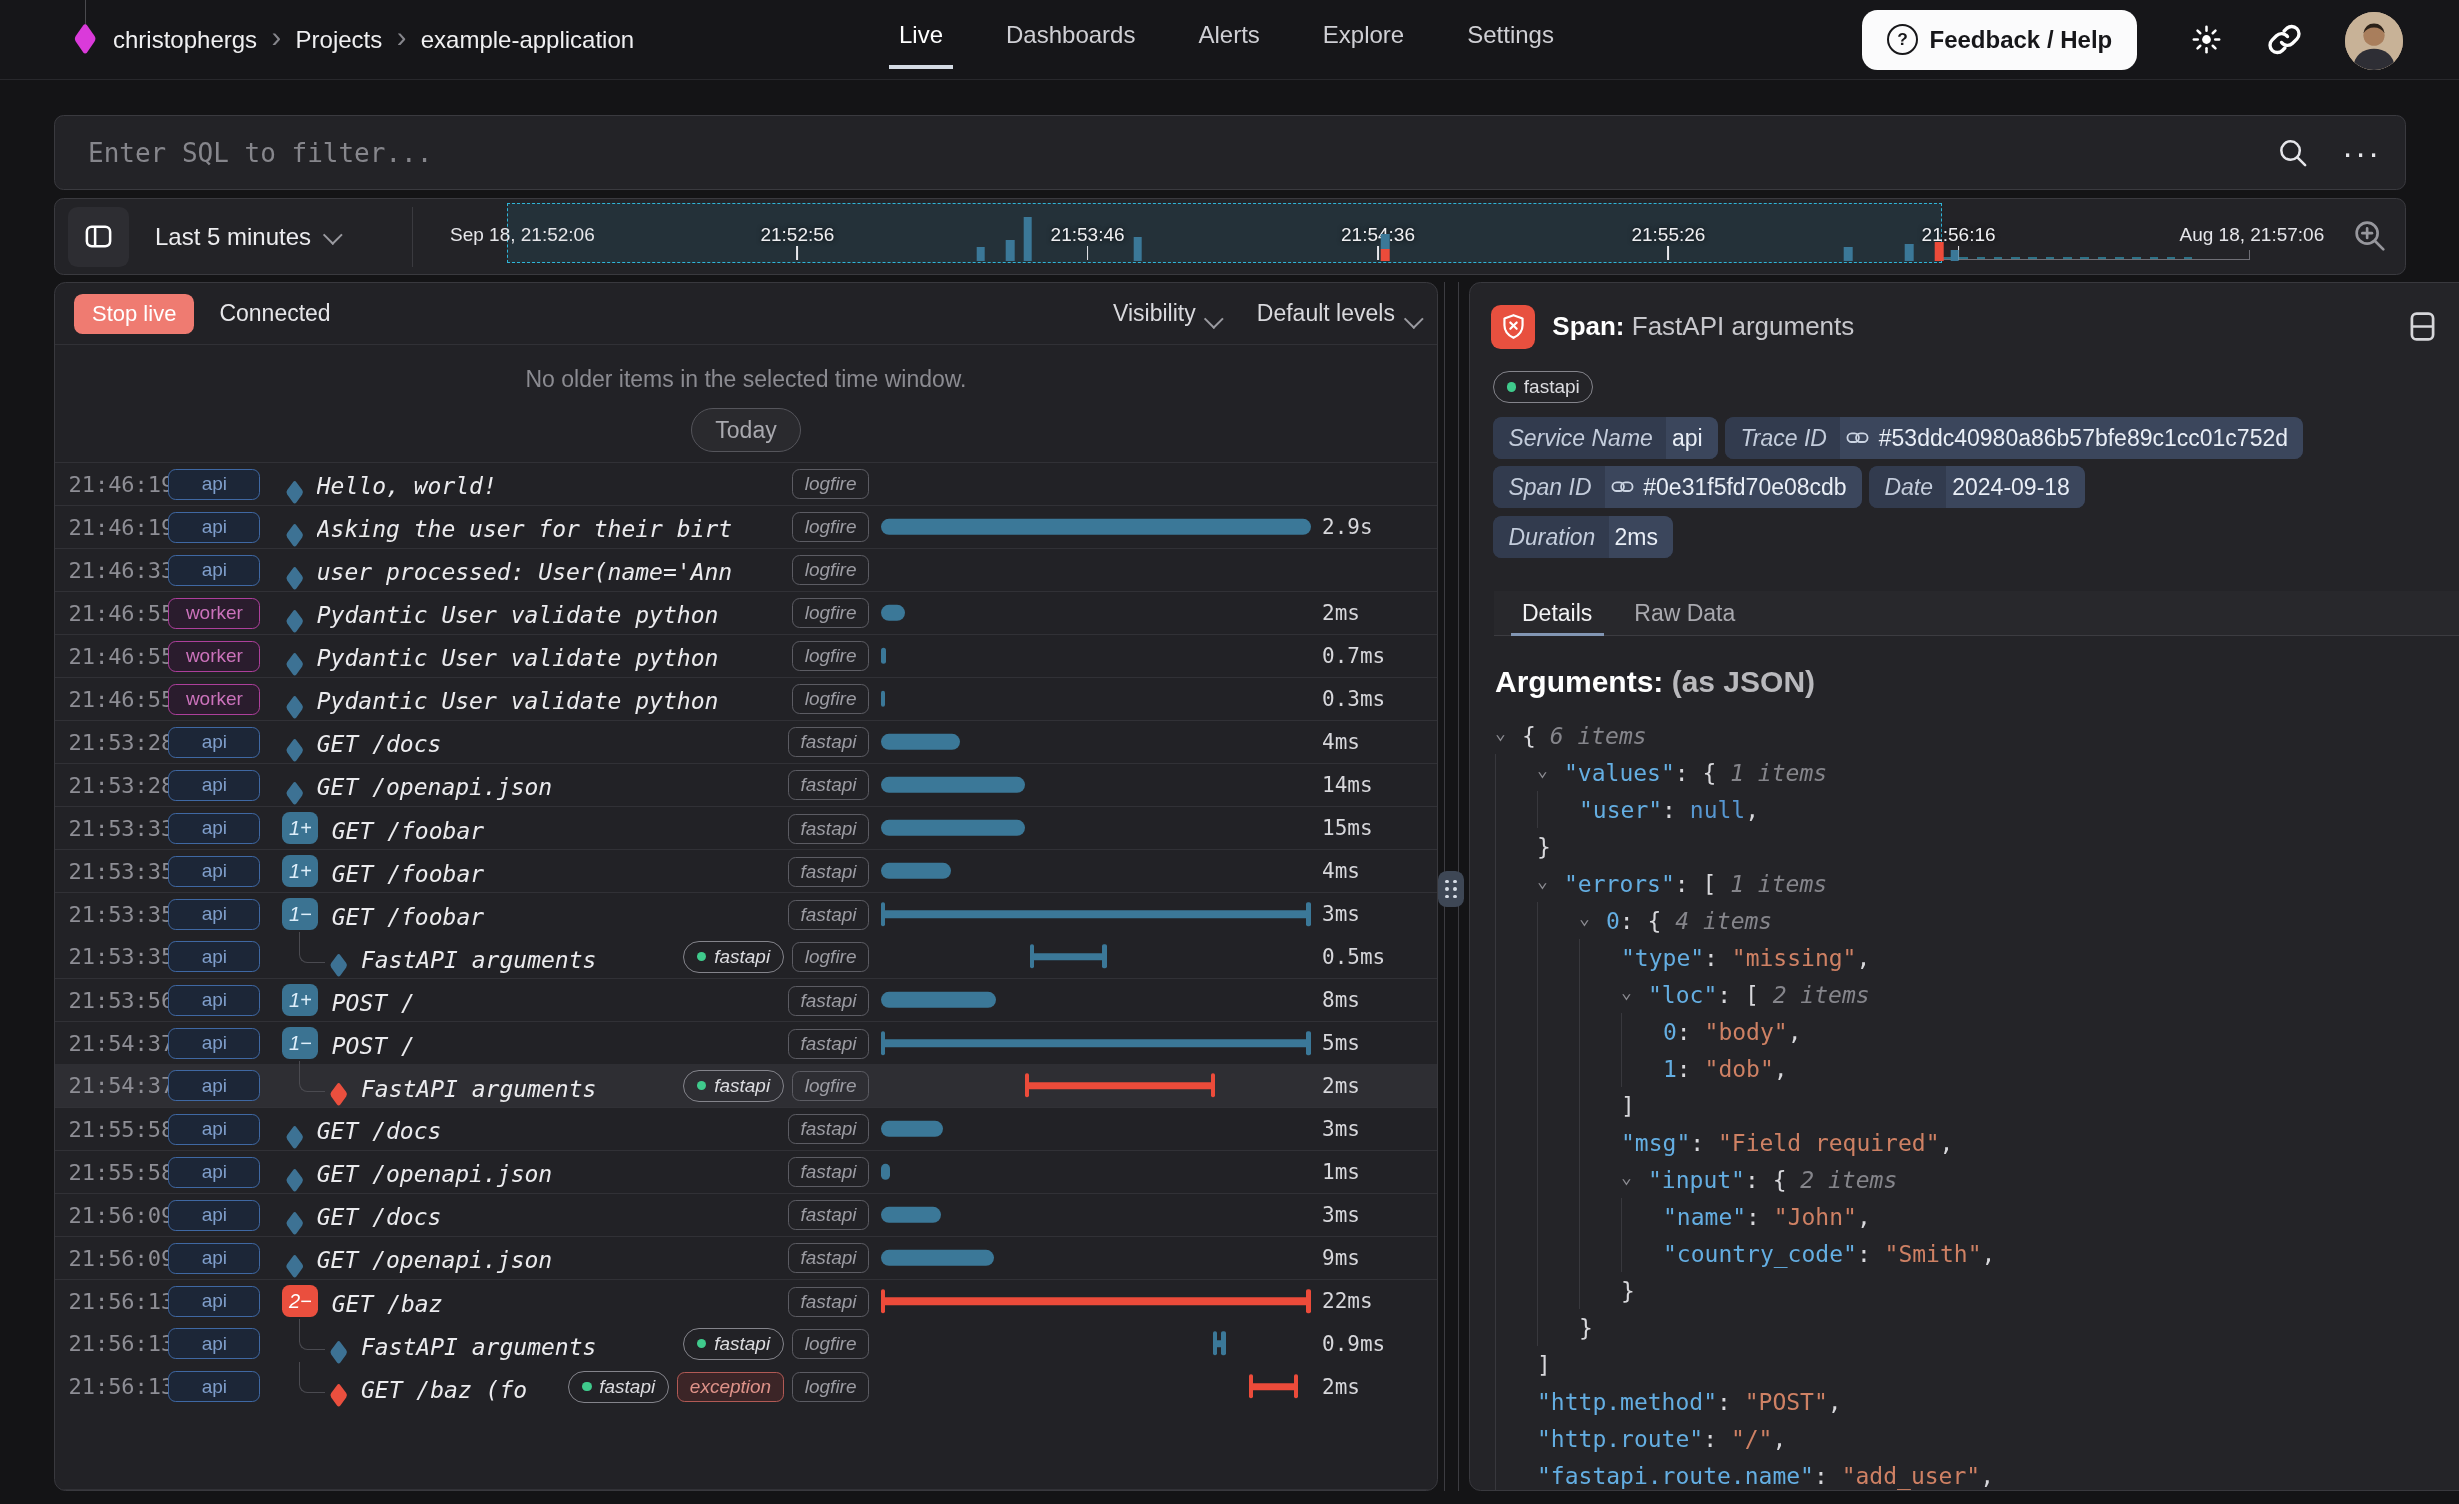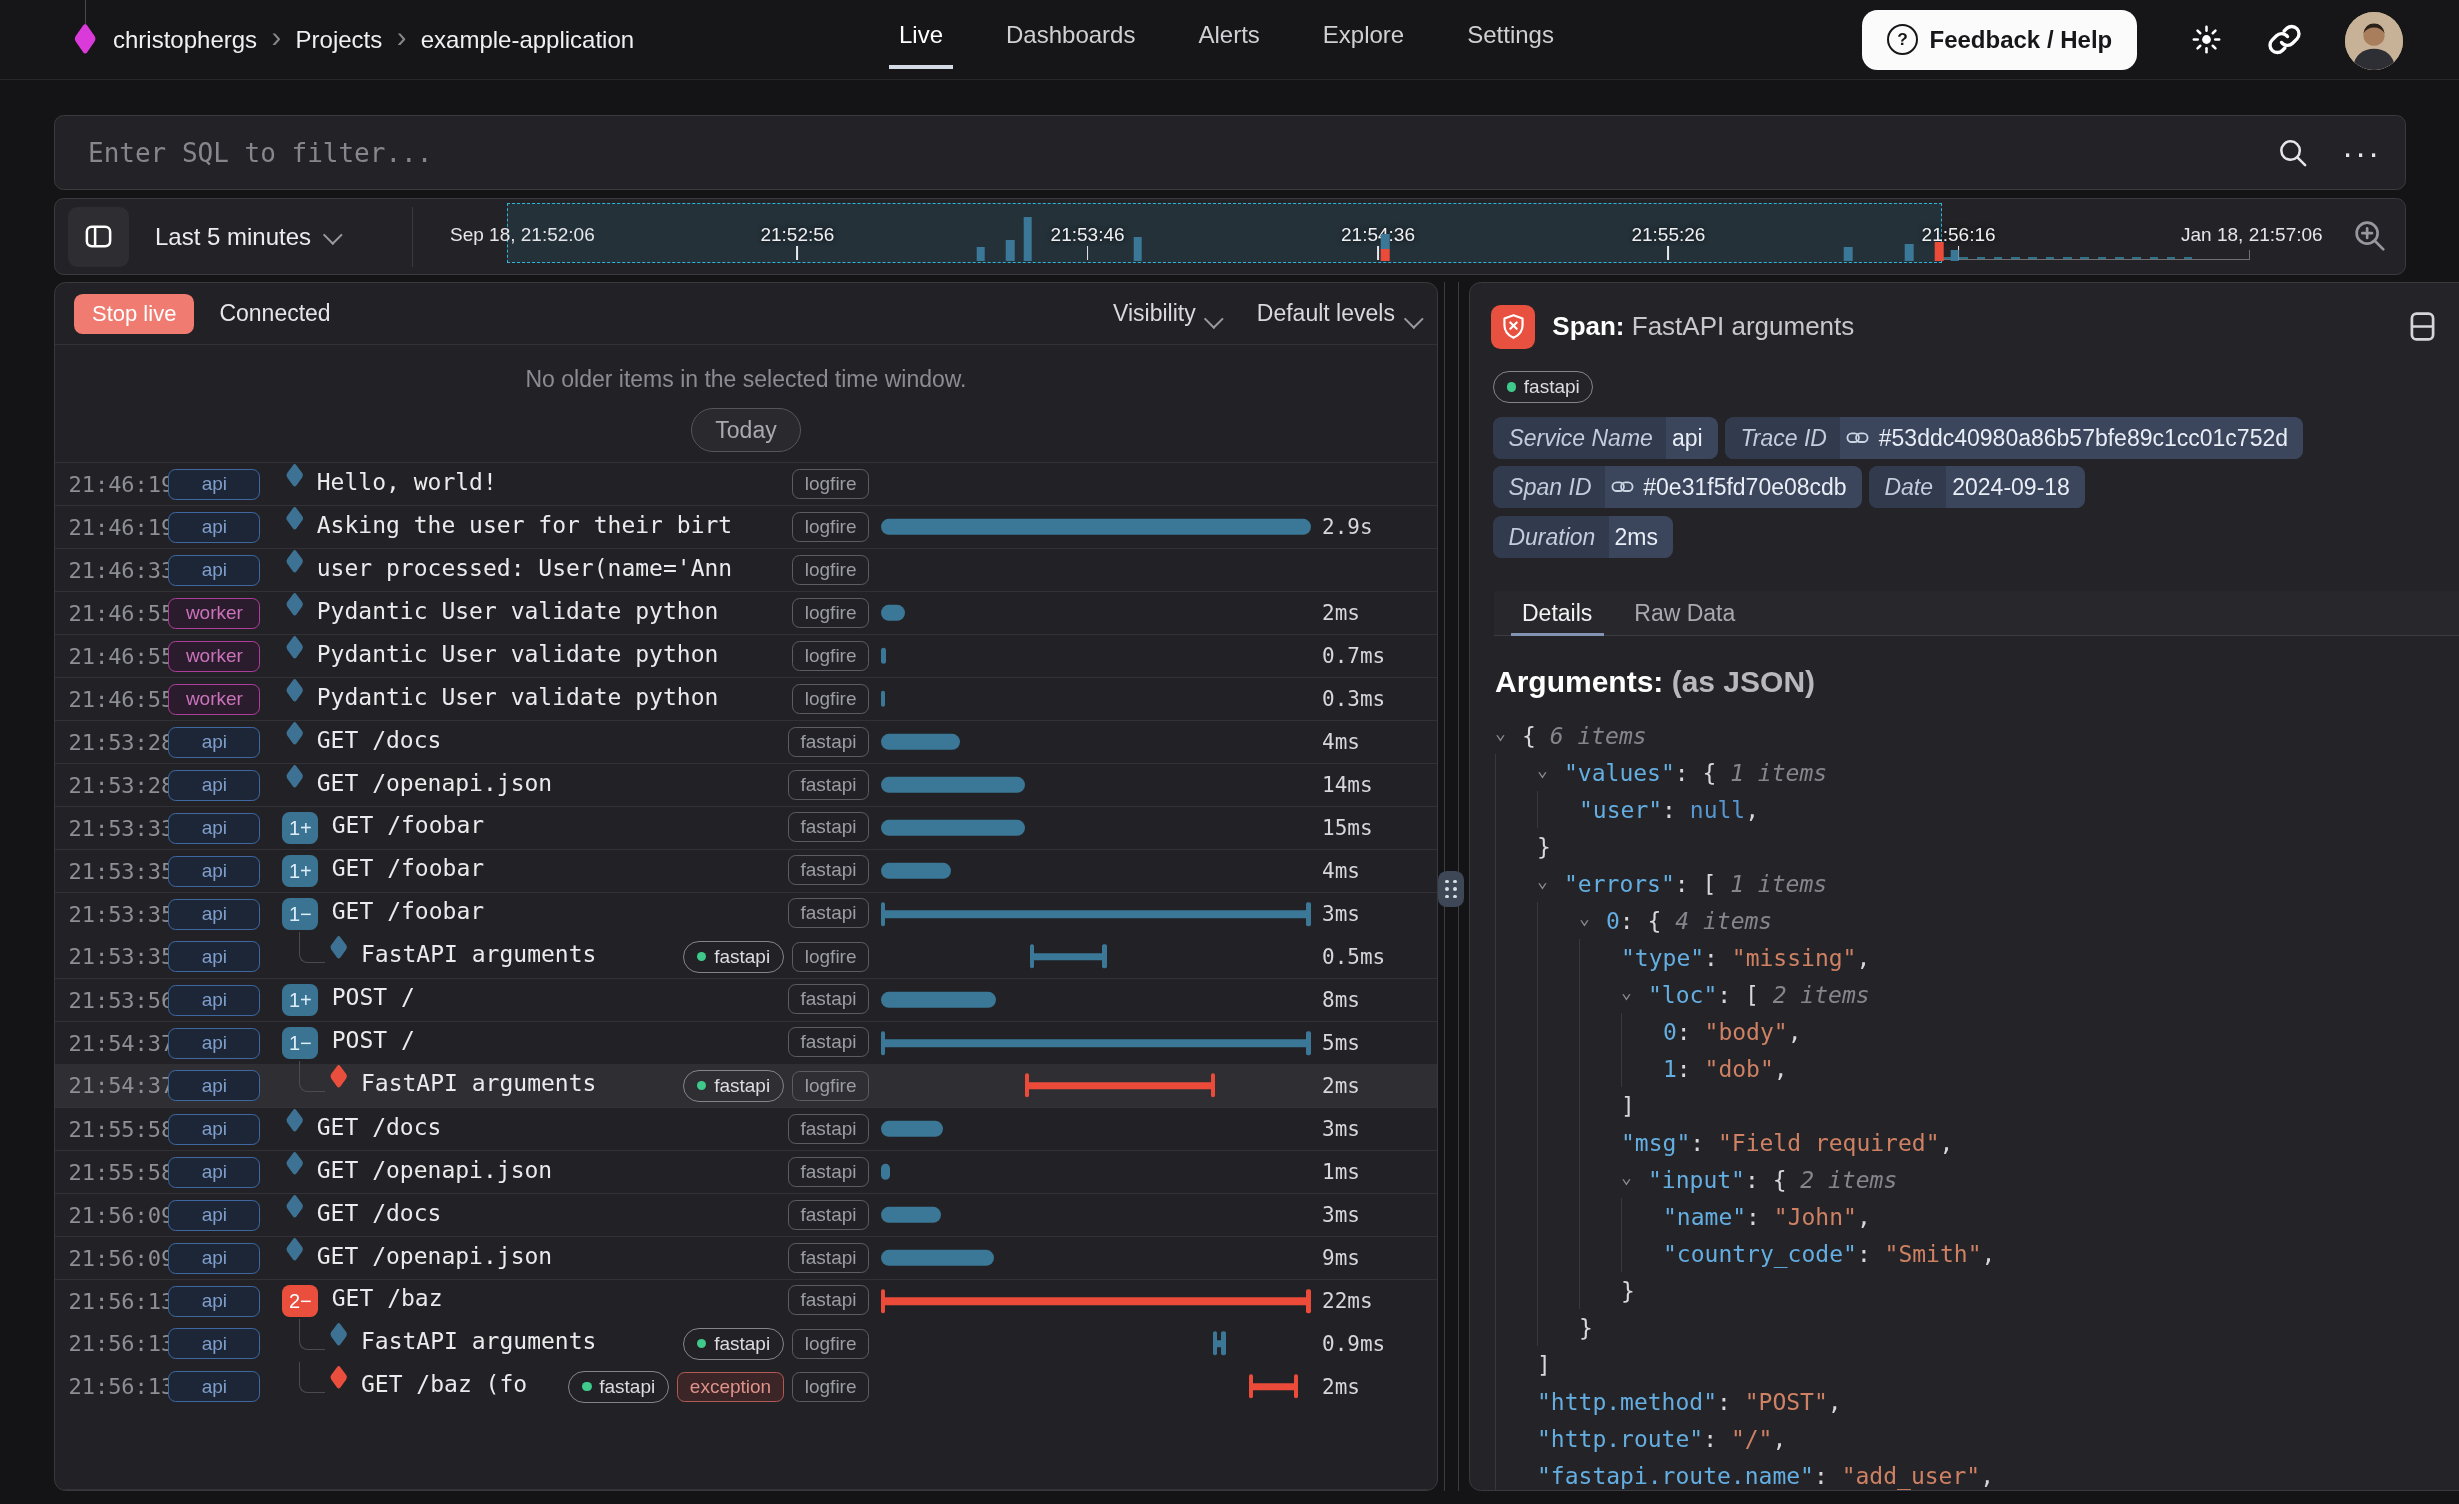--- a/index.html
+++ b/index.html
@@ -84,21 +84,21 @@
   #rows{flex:1;border-bottom:1px solid #313136;}
   .row{height:43px;box-sizing:border-box;display:flex;align-items:center;padding-left:13.4px;position:relative;}
   .row.sep{border-top:1px solid #313136;}
   .row.selected{background:#2e2e33;}
   .c-time{width:100px;flex:none;font-size:22px;color:#8e8e95;}
   .c-service{width:108px;flex:none;}
   .svc{width:92px;height:31px;box-sizing:border-box;border-radius:7.7px;border:1.4px solid;display:flex;align-items:center;
        justify-content:center;font-size:19px;}
   .svc.api{border-color:#3f68a3;color:#7f9ecb;background:#1c2637;}
   .svc.worker{border-color:#ad3f9b;color:#cb72bb;background:#2a1c2d;}
-  .c-main{flex:1;min-width:0;display:flex;align-items:flex-start;position:relative;padding-left:5.8px;}
+  .c-main{flex:1;min-width:0;display:flex;align-items:flex-end;position:relative;padding-left:5.8px;font-style:italic;}
   .diamond{width:13.4px;height:13.4px;border-radius:2.4px;flex:none;margin:0 15.4px 0 5.8px;transform:scaleY(1.35) rotate(45deg);}
   .diamond.blue{background:#3d7294;}
   .diamond.red{background:#ea4f3e;}
   .badge{height:32px;min-width:36px;box-sizing:border-box;padding:0 6.7px;border-radius:7.7px;display:flex;align-items:center;
        justify-content:center;font-size:20px;color:#ddeefa;flex:none;margin-right:13.4px;}
   .badge.teal{background:#3b7392;}
   .badge.red{background:#ea4f3e;color:#fff;}
   .connector{position:absolute;left:23px;top:-8.6px;width:25px;height:30px;border-left:1.9px solid #4a4a50;
        border-bottom:1.9px solid #4a4a50;border-bottom-left-radius:8.6px;}
   .row.child .diamond{margin-left:50px;}
@@ -267,21 +267,21 @@
       <div class="tl-bar" style="left: 80.5%;">
         <div class="tl-seg" style="height: 17.3px; background: rgb(59, 120, 152);"></div>
       </div>
       <div class="tl-bar" style="left: 82.2%;">
         <div class="tl-seg" style="height: 19px; background: rgb(236, 75, 58);"></div>
       </div>
       <div class="tl-bar" style="left: 83.1%;">
         <div class="tl-seg" style="height: 11.5px; background: rgb(59, 120, 152);"></div>
       </div>
       <div class="tl-endlabel" style="left: -57px;">Sep 18, 21:52:06</div>
-      <div class="tl-endlabel" style="left: 100%; transform: translateX(-48%);">Jan 18, 21:57:06</div>
+      <div class="tl-endlabel" style="left: 100%; transform: translateX(-48%);">Aug 18, 21:57:06</div>
     </div>
   <div id="zoom-btn">
     <svg width="40" height="40" viewBox="0 0 42 42" fill="none" stroke="#97979d" stroke-width="2.8" stroke-linecap="round">
       <circle cx="18" cy="18" r="11"></circle>
         <line x1="18" y1="13" x2="18" y2="23"></line>
         <line x1="13" y1="18" x2="23" y2="18"></line>
       <line x1="26.5" y1="26.5" x2="35" y2="35"></line>
     </svg>
   </div>
 </div>

